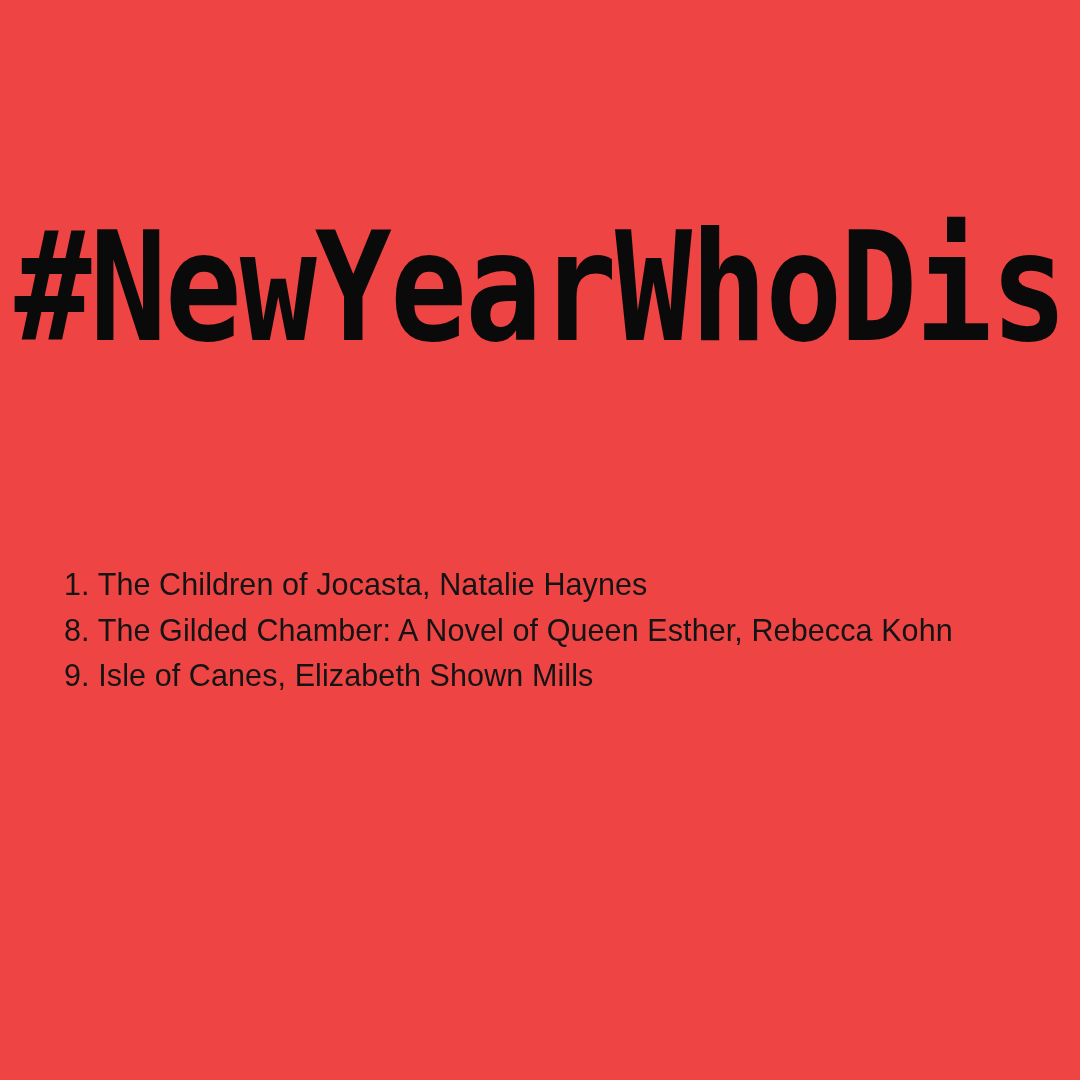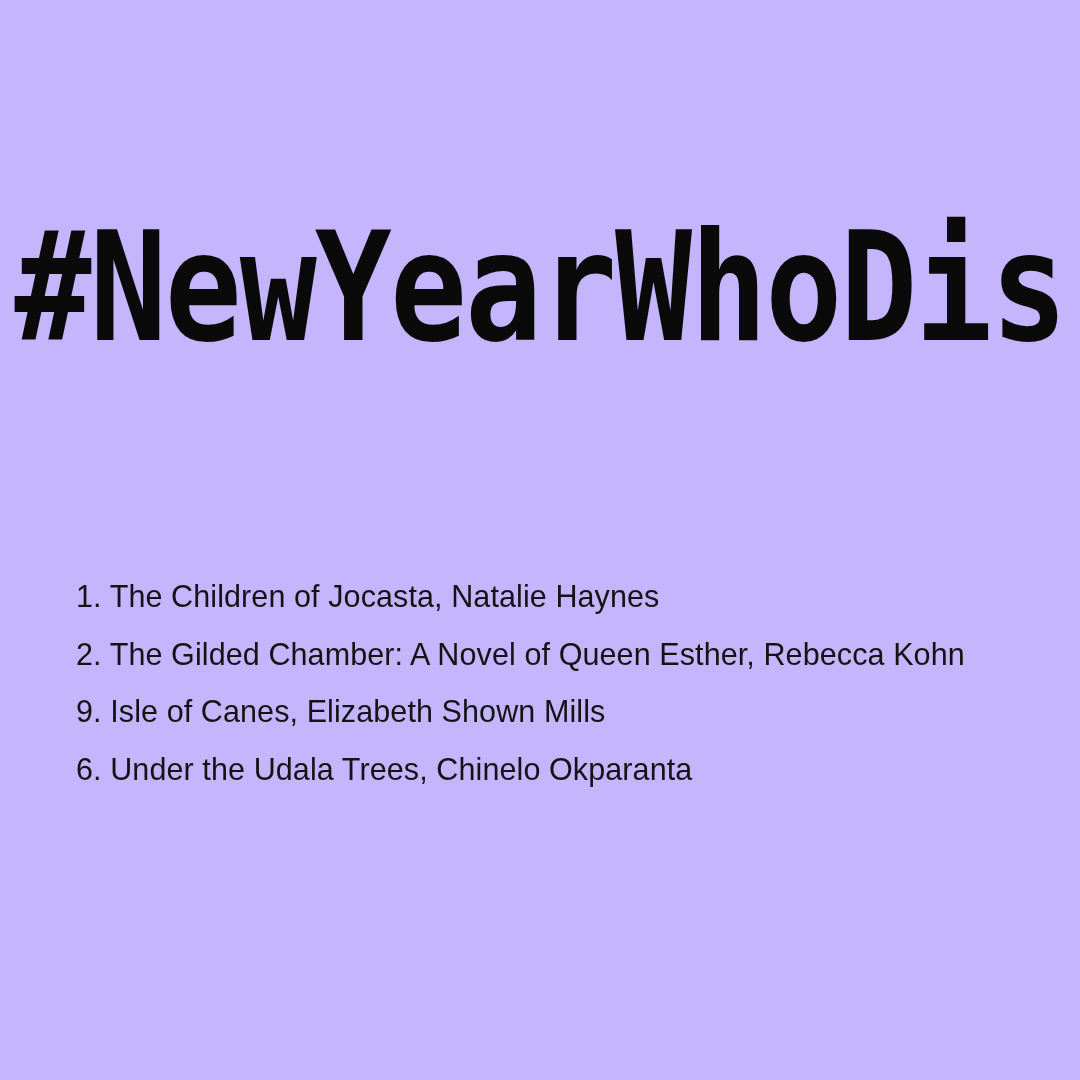--- a/index.html
+++ b/index.html
@@ -11,21 +11,21 @@
     height: 1080px;
     background: #ffffff;
     font-family: "Liberation Sans", sans-serif;
     color: #111111;
     overflow: hidden;
   }
   .page {
     position: relative;
     width: 1080px;
     height: 1080px;
-    background: #c4b5fd;
+    background: #ef4444;
   }
   .headline {
     position: absolute;
     top: 205px;
     left: 0;
     width: 1080px;
     text-align: center;
     font-family: "DejaVu Sans Mono", monospace;
     font-weight: bold;
     font-size: 128px;
@@ -41,31 +41,30 @@
     top: 560px;
     left: 60px;
     width: 950px;
   }
   .list-item {
     font-family: "Liberation Sans", sans-serif;
     font-size: 30.5px;
     line-height: 41.5px;
     color: #141414;
     letter-spacing: 0.1px;
-    margin: 16px;
+    margin: 4px;
     padding: 0;
   }
 </style>
 </head>
 <body>
 
 <div class="page">
 
   <div class="headline">#NewYearWhoDis</div>
 
   <div class="list">
     <p class="list-item">1. The Children of Jocasta, Natalie Haynes</p>
-    <p class="list-item">2. The Gilded Chamber: A Novel of Queen Esther, Rebecca Kohn</p>
+    <p class="list-item">8. The Gilded Chamber: A Novel of Queen Esther, Rebecca Kohn</p>
     <p class="list-item">9. Isle of Canes, Elizabeth Shown Mills</p>
-    <p class="list-item">6. Under the Udala Trees, Chinelo Okparanta</p>
   </div>
 
 </div>
 
 </body></html>

